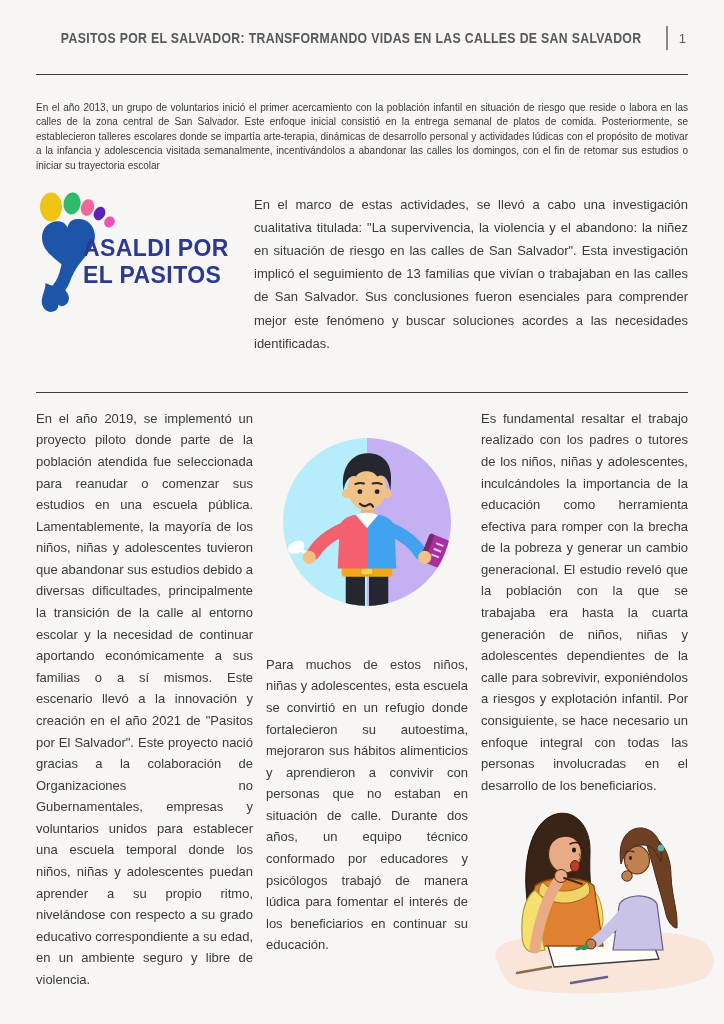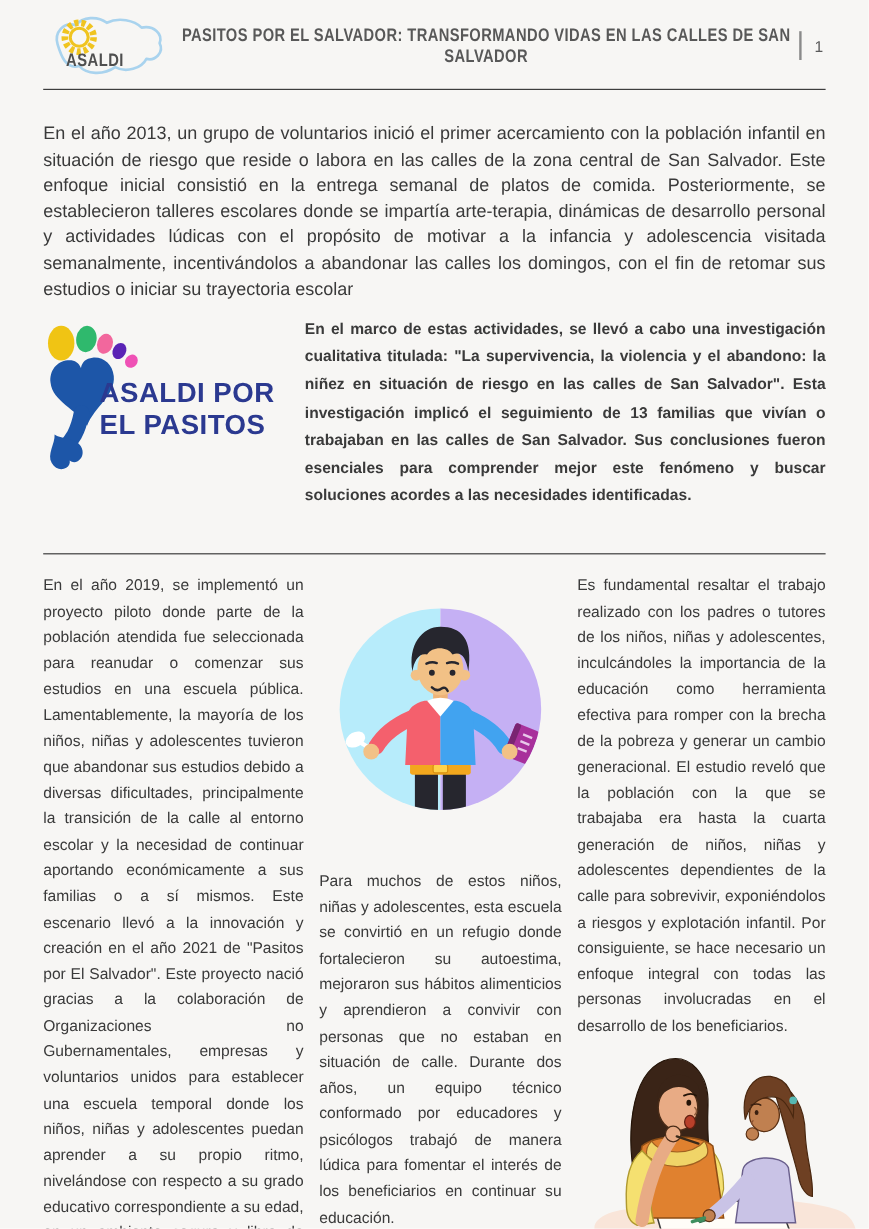--- a/index.html
+++ b/index.html
@@ -20,53 +20,43 @@
   }
   .header-title{
     flex:1;text-align:center;font-size:12.5px;font-weight:bold;
     letter-spacing:.35px;color:#585858;transform:scale(.98,1.22);
   }
   .page-num{display:flex;align-items:center;gap:11px;color:#5a5a5a;font-size:13px;flex:0 0 auto;padding-right:2px;}
   .page-num .bar{width:1.5px;height:24px;background:#8a8a8a;}
   .rule{border:none;border-top:1.6px solid #3d3d3d;margin:6px 0 0;}
   .rule2{border:none;border-top:1.6px solid #3d3d3d;margin:24px 0 0;}
   
-  .intro{margin:26px 0 0;font-size:15px;line-height:1.44;text-align:justify;}
+  .intro{margin:26px 0 0;font-size:10px;line-height:1.44;text-align:justify;}
   
   .section2{display:flex;margin-top:9px;min-height:150px;align-items:flex-start;}
   .pasitos-logo{flex:0 0 218px;position:relative;height:152px;}
   .foot-svg{position:absolute;left:0;top:9px;}
   .pasitos-words{
     position:absolute;left:47px;top:53px;color:#2b3990;font-weight:bold;
     font-size:23px;line-height:1.16;letter-spacing:.4px;white-space:nowrap;
   }
-  .research-text{flex:1;font-size:13px;line-height:1.78;text-align:justify;margin-top:1px;font-weight:bold;}
+  .research-text{flex:1;font-size:13px;line-height:1.78;text-align:justify;margin-top:11px;}
   
   .columns{display:grid;grid-template-columns:217px 1fr 207px;column-gap:13px;margin-top:15px;}
   .columns p{font-size:13px;line-height:1.66;text-align:justify;margin:0;}
   .col-mid .illus-wrap{display:flex;justify-content:center;margin:28px 0 0;}
   .col-mid p{margin-top:46px;}
   .col-right .illus2{width:250px;margin:6px 0 0 -6px;display:block;}
 </style>
 </head>
 <body>
 
 <div class="page">
 
   <div class="header">
-    <div class="asaldi-logo">
-      <svg width="108" height="58" viewBox="0 0 108 58">
-        <path d="M12,28 C9,18 17,9 27,12 C33,5 45,4 53,10 C63,5 76,8 82,14 C92,12 100,19 97,27 C101,35 93,42 86,40 C82,48 69,52 60,47 C50,54 36,53 30,46 C19,49 15,38 12,28 Z" fill="none" stroke="#a9d3ee" stroke-width="2.2" stroke-linejoin="round"></path>
-        <g>
-          <circle cx="30" cy="22" r="12" fill="none" stroke="#f0c420" stroke-width="5.5" stroke-dasharray="3.4 2.4"></circle>
-          <circle cx="30" cy="22" r="7.5" fill="none" stroke="#f0c420" stroke-width="2.6"></circle>
-        </g>
-      </svg>
-      <span class="asaldi-text">ASALDI</span>
-    </div>
     <div class="header-title">PASITOS POR EL SALVADOR: TRANSFORMANDO VIDAS EN LAS CALLES DE SAN SALVADOR</div>
     <div class="page-num">
       <span class="bar"></span>
       <span>1</span>
     </div>
   </div>
   <hr class="rule">
 
   <p class="intro">En el año 2013, un grupo de voluntarios inició el primer acercamiento con la población infantil en situación de riesgo que reside o labora en las calles de la zona central de San Salvador. Este enfoque inicial consistió en la entrega semanal de platos de comida. Posteriormente, se establecieron talleres escolares donde se impartía arte-terapia, dinámicas de desarrollo personal y actividades lúdicas con el propósito de motivar a la infancia y adolescencia visitada semanalmente, incentivándolos a abandonar las calles los domingos, con el fin de retomar sus estudios o iniciar su trayectoria escolar</p>
 

